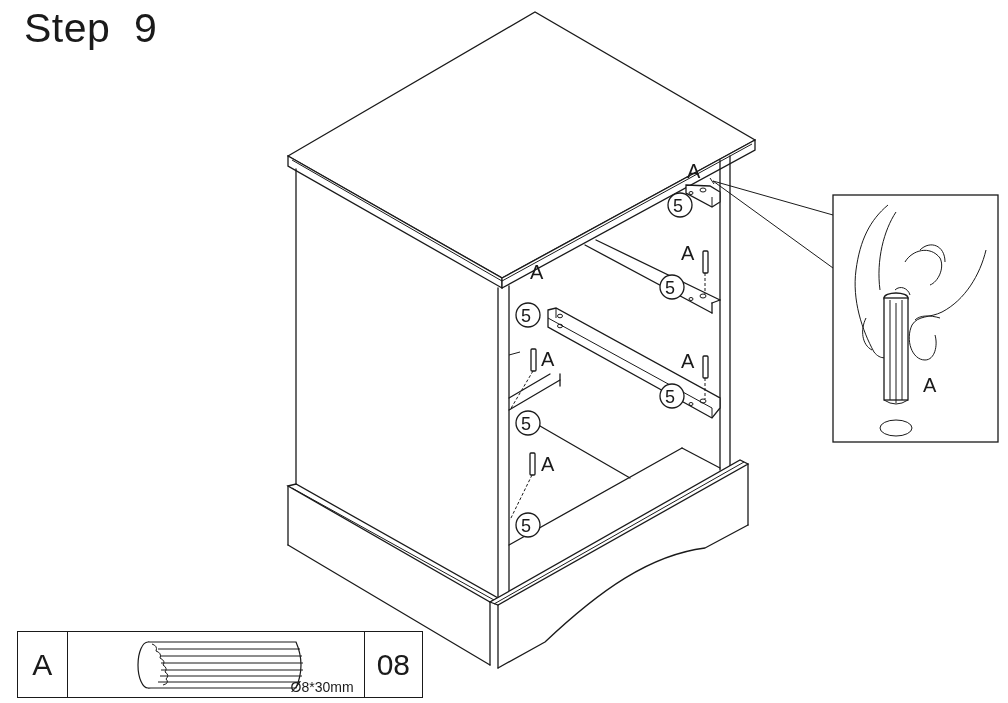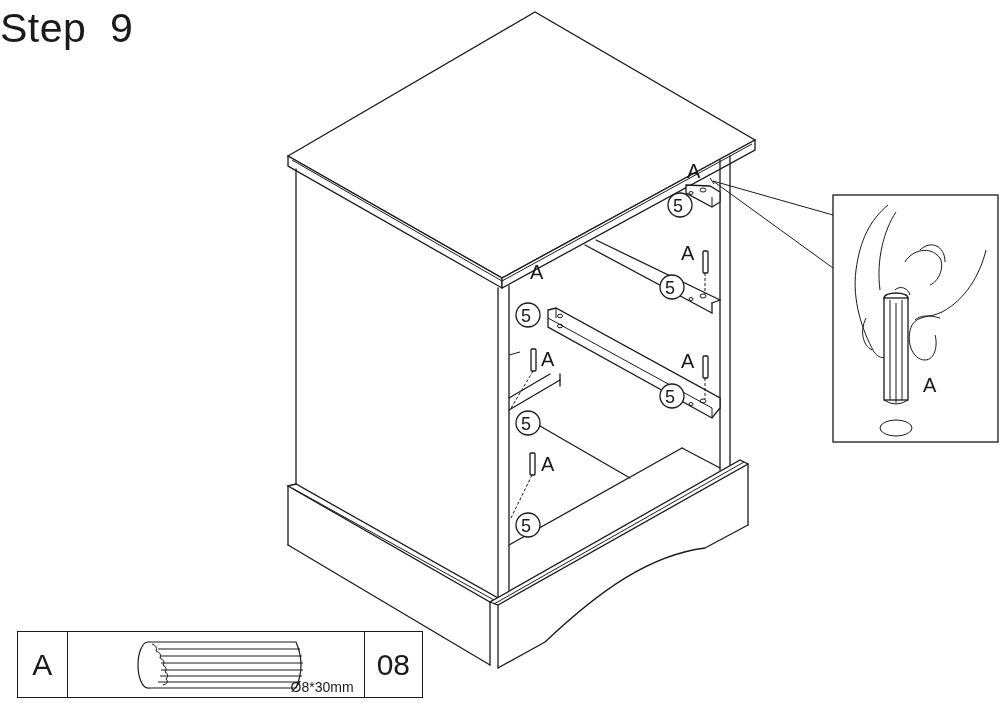--- a/index.html
+++ b/index.html
@@ -1,18 +1,18 @@
 <!DOCTYPE html>
 <html><head>
   <meta charset="utf-8">
   <style>
     html, body { margin: 0; padding: 0; background: #ffffff; }
     body { width: 1008px; height: 703px; position: relative; overflow: hidden;
            font-family: "Liberation Sans", sans-serif; color: #1a1a1a; }
-    .step-title { position: absolute; left: 0; top: 2px; font-size: 41px; line-height: 52px;
+    .step-title { position: absolute; left: 24px; top: 2px; font-size: 41px; line-height: 52px;
                   letter-spacing: 0.5px; white-space: pre; }
     svg.drawing { position: absolute; left: 0; top: 0; }
     svg .ln { stroke: #1a1a1a; stroke-width: 1.3; fill: none; stroke-linejoin: round; stroke-linecap: round; }
     svg .thin { stroke: #1a1a1a; stroke-width: 1; fill: none; }
     svg .fillw { fill: #ffffff; stroke: #1a1a1a; stroke-width: 1.3; }
     svg .dash { stroke: #1a1a1a; stroke-width: 1; fill: none; stroke-dasharray: 3 2; }
     svg text { font-family: "Liberation Sans", sans-serif; fill: #1a1a1a; }
     .parts-table { position: absolute; left: 17px; top: 631px; width: 406px; height: 67px;
                    border: 1.5px solid #1a1a1a; display: flex; box-sizing: border-box; }
     .parts-table .cell-id { width: 50px; border-right: 1.5px solid #1a1a1a; display: flex;

